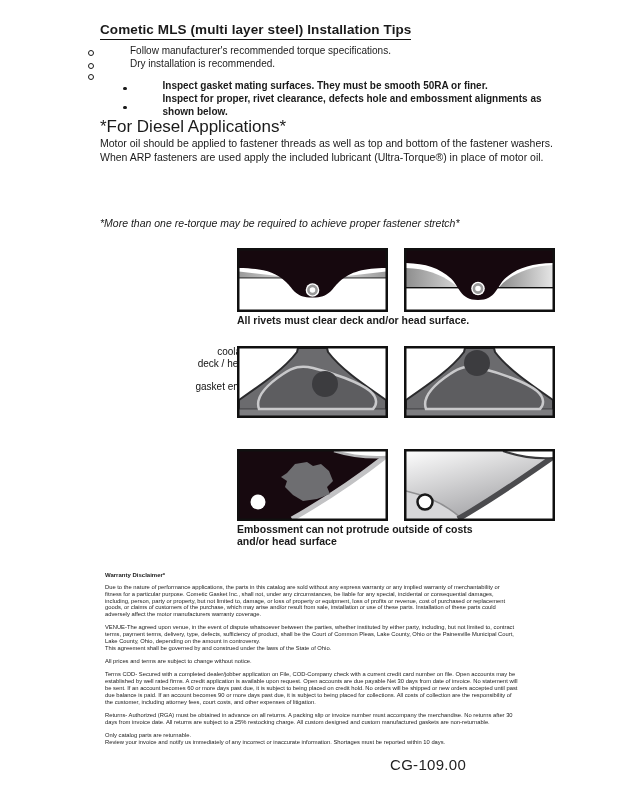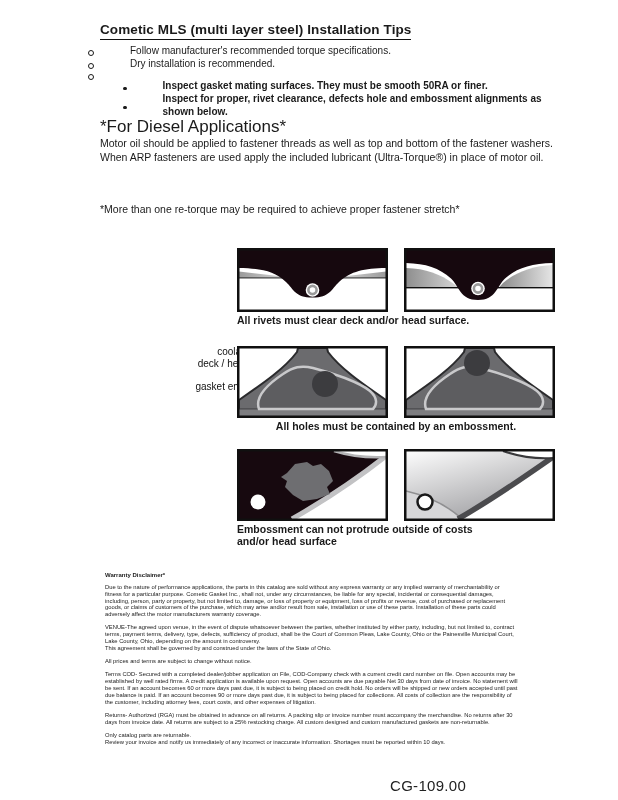--- a/index.html
+++ b/index.html
@@ -20,36 +20,36 @@
     width:4px; height:4px; border:1px solid #1a1a1a; border-radius:50%;
     margin:3.5px 4px 0 0; flex:0 0 auto;
   }
   .b-row.sub { margin-left:35px;font-weight:bold; }
   .b-row.sub .mark { background:#1a1a1a; width:3.5px; height:3.5px; border:none; margin-top:4px; }
 
   .diesel-heading { left:100px; top:117px; font-size:17px; font-weight:normal; }
   .para { left:100px; width:455px; font-size:10.5px; line-height:14px; }
   .p1 { top:136px; }
   .p2 { top:170px; }
-  .p3 { top:202px; }
+  .p3 { top:216px;font-style:italic; }
 
   .col-label { width:151px; font-size:14px; letter-spacing:1px; color:#111;margin-top:17px; }
   .cap { font-size:10.5px; font-weight:bold; white-space:pre-line; }
   .panel { width:151px; }
 
   .side-label {
     left:100px; width:185px; text-align:right; font-size:10px; line-height:11.5px;
     white-space:pre-line; color:#111;
   }
 
   .disclaimer { left:105px; top:572px; width:413px; color:#222; }
   .disclaimer h4 { margin:0 0 6px 0; font-size:6px; font-weight:bold; }
   .disclaimer p { margin:0 0 6.5px 0; font-size:5.8px; line-height:6.8px; white-space:pre-line; }
 
-  .footer-code { left:390px; top:777px; font-size:15px; color:#222; letter-spacing:0.3px;text-align:right; }
+  .footer-code { left:390px; top:756px; font-size:15px; color:#222; letter-spacing:0.3px;text-align:right; }
 
   svg { display:block; }
 </style>
 </head>
 <body>
 
 <div class="page">
 
   <div class="abs title">Cometic MLS (multi layer steel) Installation Tips</div>
 
@@ -159,21 +159,20 @@
       <rect x="1" y="1" width="149" height="70" fill="#ffffff"></rect>
       <path d="M2,70 V54 C28,36 48,22 60,6 L61,2 H90 L91,6 C103,22 123,36 149,54 V70 Z" fill="#6b6b6e" stroke="#2b2b2d" stroke-width="2"></path>
       <rect x="2" y="62.5" width="147" height="1.2" fill="#3a3a3c"></rect>
       <rect x="2" y="63.5" width="147" height="6.5" fill="#7d7d80"></rect>
       <path d="M22,63 C18,52 28,40 46,28 C56,21 64,19 76,22 C96,27 122,36 133,45 C141,52 140,59 136,63 Z" fill="#5d5d60" stroke="#c9c9cb" stroke-width="2.5"></path>
       <circle cx="73" cy="17" r="13" fill="#3c3c3f"></circle>
       <rect x="1.25" y="1.25" width="148.5" height="69.5" fill="none" stroke="#101010" stroke-width="2.5"></rect>
     </svg>
   </div>
 
-  <div class="abs cap" style="left:237px; top:420px; width:318px; text-align:center;">All holes must be contained by an embossment.</div>
 
   <div class="abs col-label" style="left:237px; top:433px;">RIGHT</div>
   <div class="abs col-label" style="left:404px; top:433px;">WRONG</div>
 
   <div class="abs panel" style="left:237px; top:449px;">
     <svg width="151" height="72" viewBox="0 0 151 72">
       <rect x="1" y="1" width="149" height="70" fill="#17090f"></rect>
       <path d="M58,70 C92,51 122,30 149,8 L149,70 Z" fill="#ffffff"></path>
       <path d="M55,70 C90,50 121,29 149,7" stroke="#c2c2c4" stroke-width="5" fill="none"></path>
       <path d="M97,2 H149 V8 C131,9 113,7 97,2 Z" fill="#ffffff"></path>

